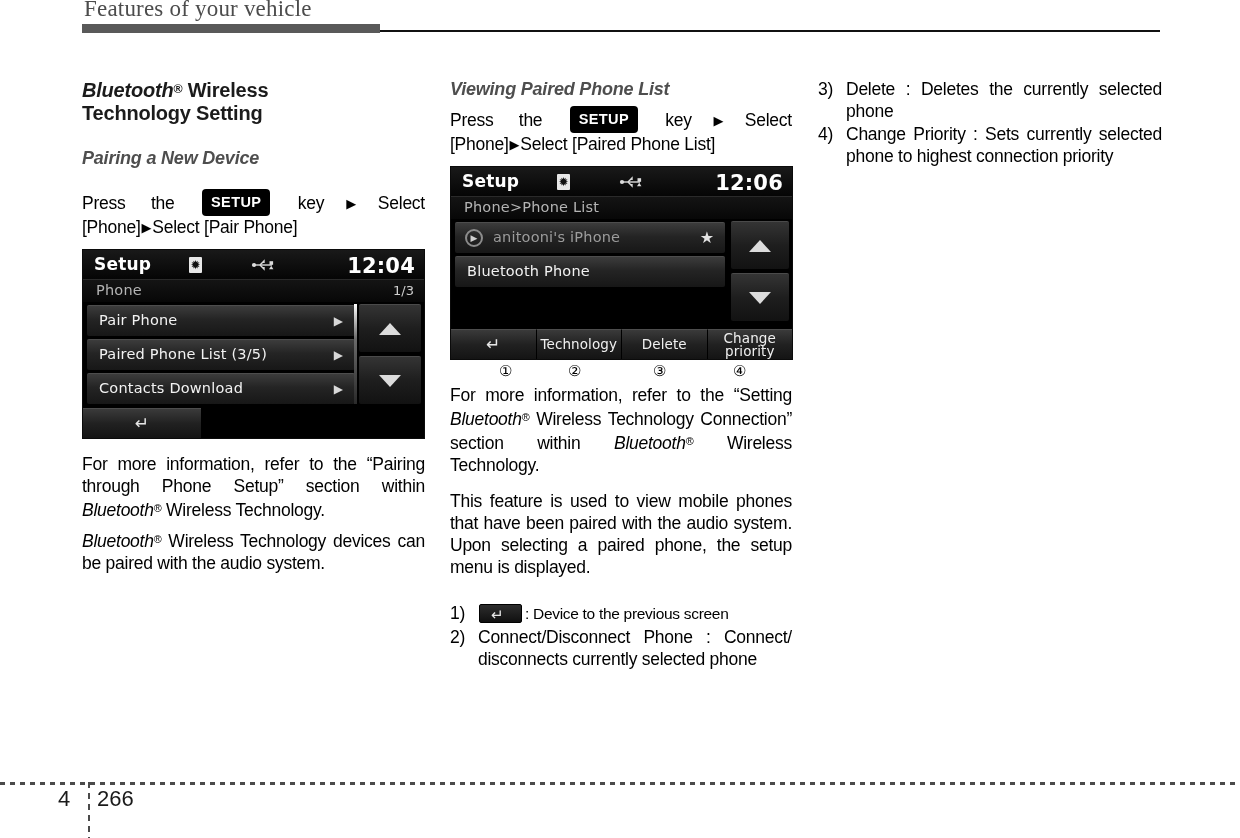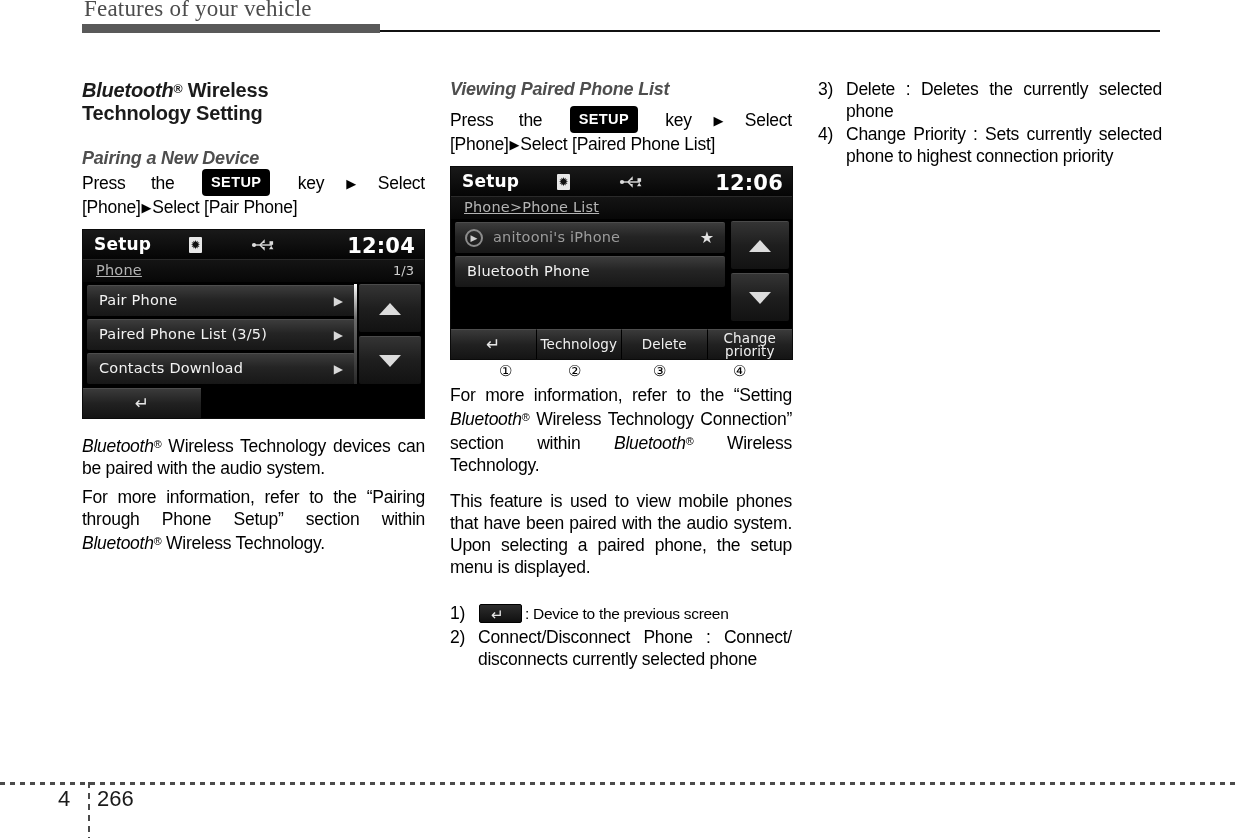--- a/index.html
+++ b/index.html
@@ -132,21 +132,21 @@
     width: 26px; height: 14px; color: #dcdcdc; font-size: 13px; line-height: 14px;
   }
   .usb-icon svg { display: block; }
 
   .dev-crumb {
     position: relative; height: 22px;
     background: linear-gradient(#141414, #070707);
   }
   .dev-crumb .ctext {
     position: absolute; left: 13px; top: 2px;
-    color: #b4b4b4; font-size: 14.5px; letter-spacing: .2px; text-decoration: underline;
+    color: #b4b4b4; font-size: 14.5px; letter-spacing: .2px;
   }
   .dev-crumb .cpage {
     position: absolute; right: 10px; top: 3px;
     color: #cfcfcf; font-size: 13px;
   }
 
   .dev-body { position: relative; background: #000; }
   .d1 .dev-body { height: 108px; }
   .d2 .dev-body { height: 107px; }
 
@@ -261,21 +261,21 @@
 
   <div class="col col-1">
 
     <h2 class="sect-title">
       <span class="bt">Bluetooth</span><sup class="reg">®</sup><span> Wireless</span><br>
       <span>Technology Setting</span>
     </h2>
 
     <h3 class="sub-title" style="margin-top:22px">Pairing a New Device</h3>
 
-    <p class="body" style="margin-top:0">
+    <p class="body" style="margin-top:20px">
       <span>Press    the</span>
       <span class="setup-key">SETUP</span>
       <span>key</span><span class="arrow-sep">▶</span><span>Select [Phone]</span><span class="arrow-sep">▶</span><span>Select [Pair Phone]</span>
     </p>
 
     <div class="device d1">
       <div class="dev-topbar">
         <div class="dev-title">Setup</div>
         <div class="bt-icon">✹</div>
         <div class="usb-icon">
@@ -325,23 +325,23 @@
       </div>
 
       <div class="dev-footbar">
         <div class="foot-btn foot-btn-back">
           <span class="backglyph">↵</span>
         </div>
         <div class="foot-rest"></div>
       </div>
     </div>
 
+    <p class="body"><span>For more information, refer to the “Pairing through Phone Setup” section within </span><span class="bt-reg">Bluetooth</span><sup class="reg">®</sup><span>  Wireless Technology.</span></p>
+
     <p class="body"><span class="bt-reg">Bluetooth</span><sup class="reg">®</sup><span>  Wireless Technology devices can be paired with the audio system.</span></p>
-
-    <p class="body"><span>For more information, refer to the “Pairing through Phone Setup” section within </span><span class="bt-reg">Bluetooth</span><sup class="reg">®</sup><span>  Wireless Technology.</span></p>
   </div>
 
   <div class="col col-2">
 
     <h3 class="sub-title">Viewing Paired Phone List</h3>
 
     <p class="body" style="margin-top:6px">
       <span>Press    the</span>
       <span class="setup-key">SETUP</span>
       <span>key</span><span class="arrow-sep">▶</span><span>Select [Phone]</span><span class="arrow-sep">▶</span><span>Select [Paired Phone List]</span>

